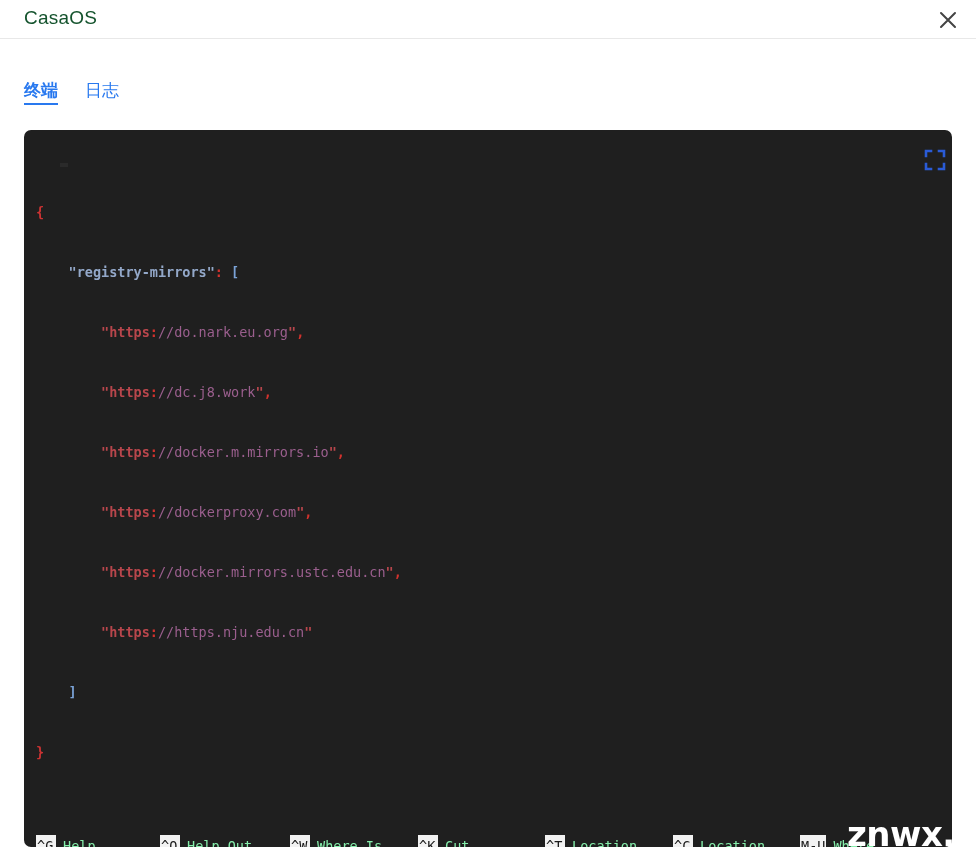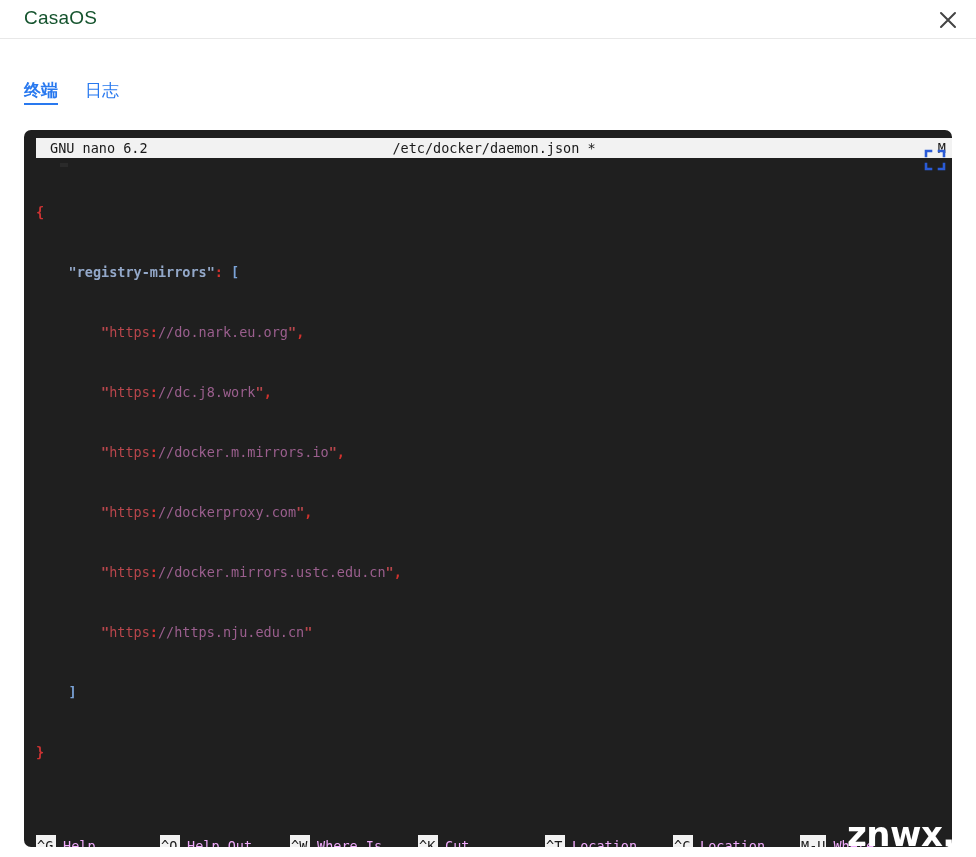--- a/index.html
+++ b/index.html
@@ -141,21 +141,21 @@
     white-space: pre;
     color: #d6d6d6;
   }
   .code .ln { display: block; height: 20px; }
 
   .tok-brace   { color: #cc3333; font-weight: bold; }
   .tok-key     { color: #93a8c9; font-weight: bold; }
   .tok-colon   { color: #d2322d; font-weight: bold; }
   .tok-bracket { color: #7aa2d6; font-weight: bold; }
   .tok-str     { color: #9b5f8e; font-weight: normal; }
-  .tok-str-scheme { color: #b8464c; font-weight: normal; }
+  .tok-str-scheme { color: #b8464c; font-weight: bold; }
   .tok-comma   { color: #d2322d; font-weight: bold; }
   .tok-quote   { color: #b8464c; font-weight: bold; }
 
   
   .caret-ghost {
     position: absolute;
     left: 36px;
     top: 33px;
     width: 8px;
     height: 4px;
@@ -179,21 +179,21 @@
   }
   .sc-row { display: block; height: 22px; white-space: pre; }
   .sc-key {
     display: inline-block;
     background: #f2f2f2;
     color: #1a1a1a;
     padding: 0 1px;
     min-width: 18px;
   }
   .sc-label {
-    color: #f0abfc;
+    color: #86efac;
     padding-left: 7px;
   }
 
   .watermark {
     position: absolute;
     left: 847px;
     top: 814px;
     font-size: 34px;
     font-weight: bold;
     color: #ffffff;
@@ -216,25 +216,20 @@
   </div>
 </div>
 
 <div class="tabs">
   <div class="tab tab-terminal">终端</div>
   <div class="tab tab-logs">日志</div>
 </div>
 
 <div class="terminal">
 
-  <div class="nano-titlebar">
-    <span class="nano-version">GNU nano 6.2</span>
-    <span class="nano-filename">/etc/docker/daemon.json *</span>
-    <span class="nano-modified">M</span>
-  </div>
 
   <div class="expand-icon">
     <svg width="24" height="24" viewBox="0 0 24 24">
       <path d="M3 8 V3 H8" stroke="#2a5bd7" stroke-width="2.6" fill="none" stroke-linecap="square"></path>
       <path d="M16 3 H21 V8" stroke="#2a5bd7" stroke-width="2.6" fill="none" stroke-linecap="square"></path>
       <path d="M21 16 V21 H16" stroke="#2a5bd7" stroke-width="2.6" fill="none" stroke-linecap="square"></path>
       <path d="M8 21 H3 V16" stroke="#2a5bd7" stroke-width="2.6" fill="none" stroke-linecap="square"></path>
     </svg>
   </div>
 

